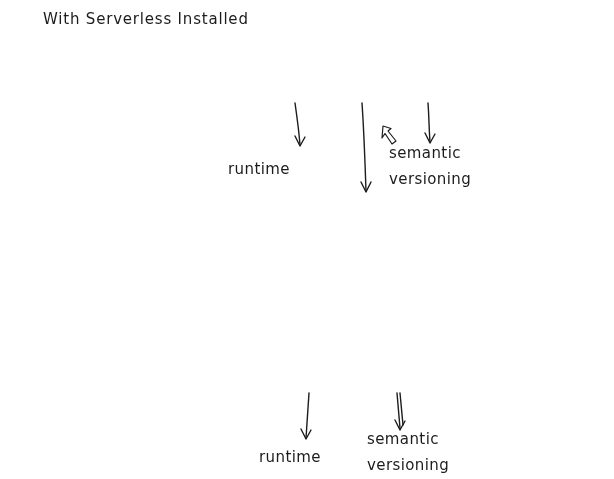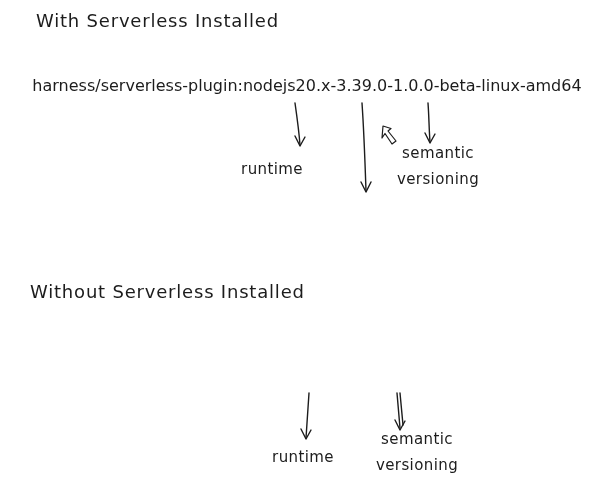--- a/index.html
+++ b/index.html
@@ -30,38 +30,38 @@
     fill: none;
     stroke-linecap: round;
     stroke-linejoin: round;
   }
   .arrows polygon.cursor {
     fill: #ffffff;
     stroke-width: 1.2;
   }
   .title {
     position: absolute;
-    font-size: 18px;
+    font-size: 15px;
     letter-spacing: 0.8px;
     white-space: nowrap;
+    margin-left: 7px;
   }
   .tag {
     position: absolute;
     left: 0;
     right: 0;
     text-align: center;
     font-size: 16px;
     letter-spacing: 0px;
     white-space: nowrap;
   }
   .label {
     position: absolute;
     font-size: 15px;
     letter-spacing: 0.4px;
-    text-align: center;
     line-height: 1.75;
   }
   .title-1   { left: 36px;  top: 10px; }
   .tag-1     { top: 76px; }
   .runtime-1 { left: 228px; top: 156px; width: 88px; }
   .sv-1      { left: 300px; top: 201px; width: 114px; }
   .sem-1     { left: 389px; top: 140px; width: 98px; }
   .title-2   { left: 30px;  top: 281px; }
   .tag-2     { top: 368px; }
   .runtime-2 { left: 259px; top: 444px; width: 88px; }
@@ -100,27 +100,25 @@
 
     <g>
       <path d="M397,393 C398,405 399,416 400,428"></path>
       <path d="M400,393 C401,404 402,414 403,425"></path>
       <path d="M395,420 L400,430 L405,421"></path>
     </g>
   </svg>
 
   <div class="title title-1">With Serverless Installed</div>
 
-  <div class="tag tag-1">harness/serverless-plugin:nodejs20.x-3.39.0-1.0.0-beta-linux-amd64</div>
 
   <div class="label runtime-1">runtime</div>
 
 
   <div class="label sem-1">semantic versioning</div>
 
-  <div class="title title-2">Without Serverless Installed</div>
 
 
   <div class="label runtime-2">runtime</div>
 
   <div class="label sem-2">semantic versioning</div>
 
 </div>
 
 </body></html>

